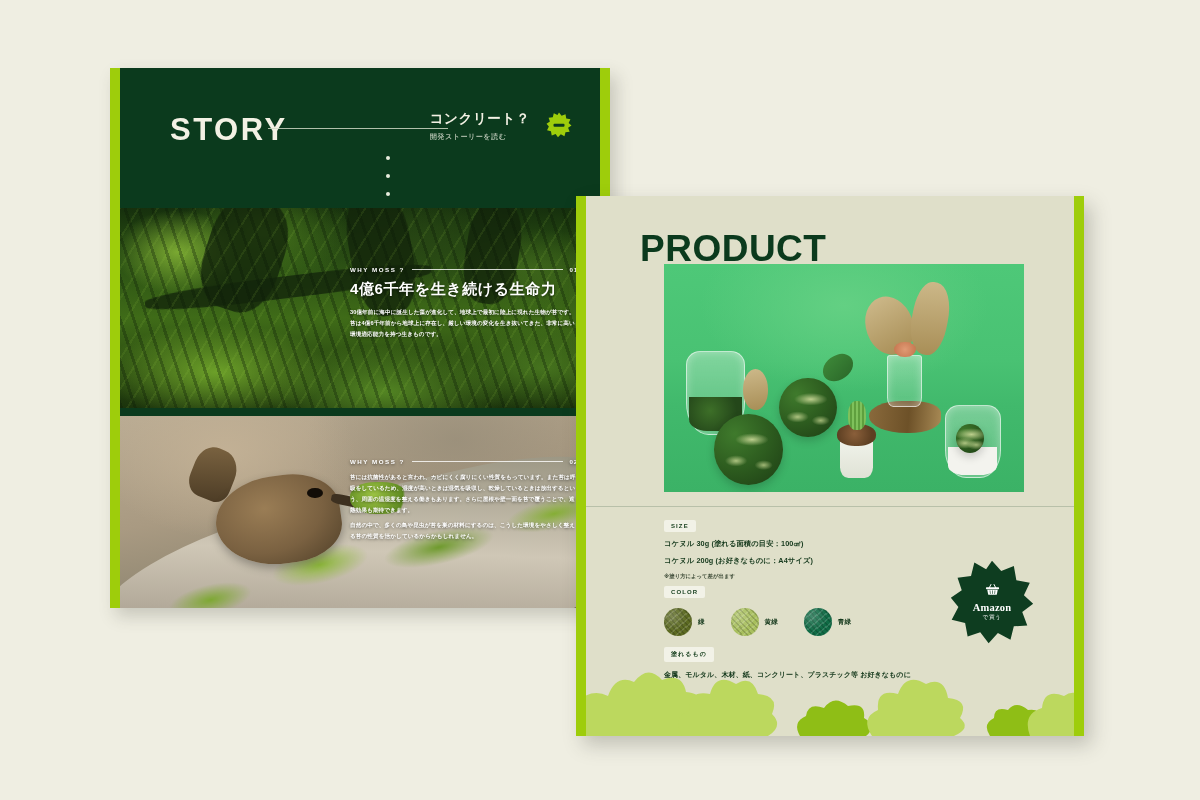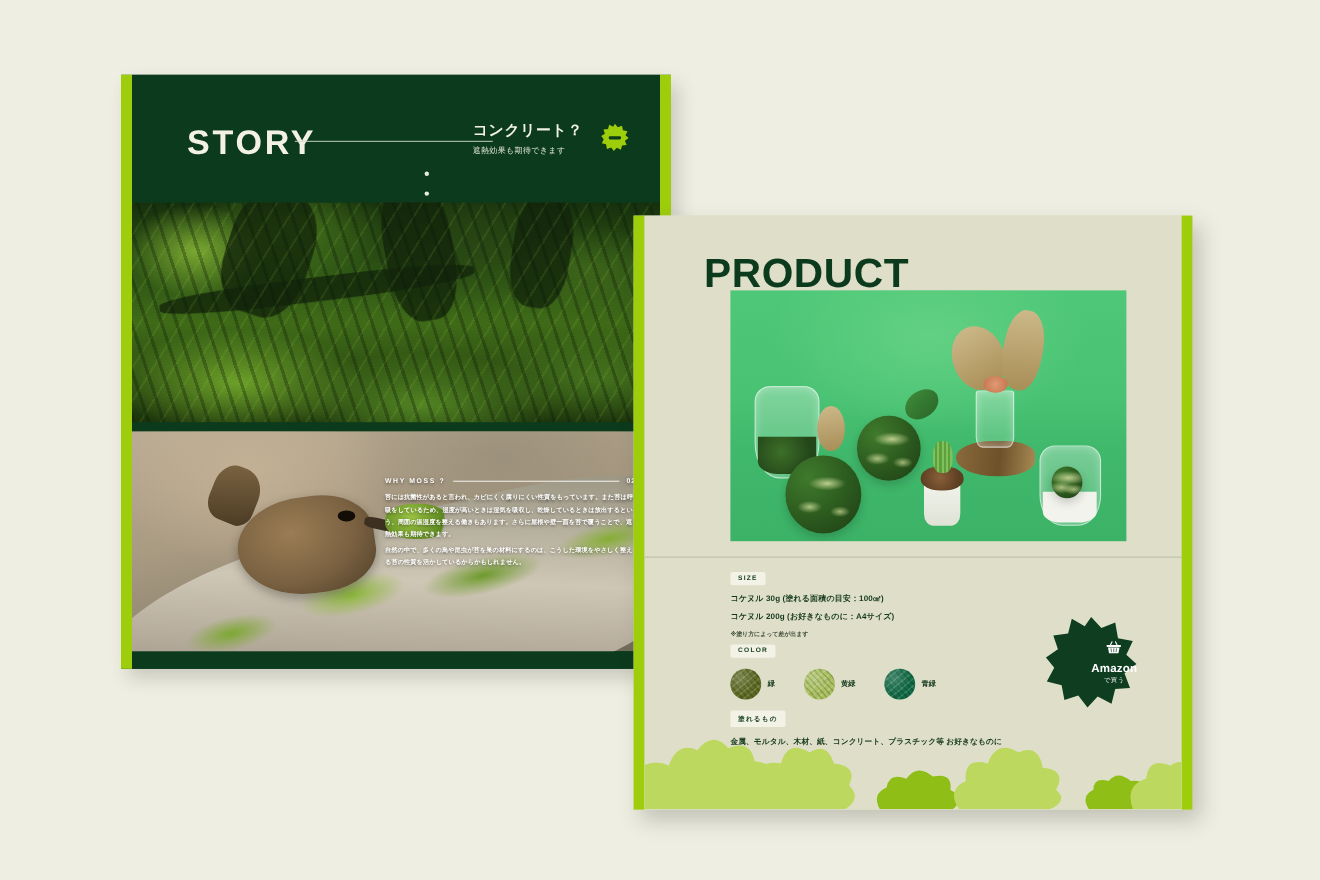--- a/index.html
+++ b/index.html
@@ -14,21 +14,21 @@
   
   .story-card{
     position:absolute;left:110px;top:68px;width:500px;height:540px;
     box-shadow:6px 8px 16px rgba(60,60,50,.22);
     background:#0b3a1d;
     display:flex;
   }
   .edge-lime{width:10px;flex:0 0 10px;background:#9ecd0b;}
   .story-inner{flex:1;position:relative;background:#0b3a1d;overflow:hidden;}
 
-  .story-header{position:relative;height:116px;}
+  .story-header{position:relative;height:140px;}
   .story-title{
     position:absolute;left:50px;top:44px;
     color:#f3f1e4;font-size:31px;font-weight:700;letter-spacing:2.5px;
   }
   .story-rule{
     position:absolute;left:148px;top:60px;width:180px;height:1px;background:#cfd8c4;opacity:.85;
   }
   .story-nav{
     position:absolute;right:70px;top:42px;text-align:left;
   }
@@ -225,21 +225,21 @@
     content:"";position:absolute;inset:0;
     background:
       radial-gradient(circle at 30% 30%, rgba(255,255,255,.22), transparent 55%),
       repeating-linear-gradient(48deg, rgba(0,0,0,.16) 0 1.5px, transparent 1.5px 4px),
       repeating-linear-gradient(-40deg, rgba(255,255,255,.14) 0 1.5px, transparent 1.5px 5px);
   }
   .sw-label{color:#15391c;font-size:6.6px;font-weight:700;}
 
   .amazon-badge{
     position:absolute;right:40px;top:364px;width:84px;height:84px;
-    display:flex;flex-direction:column;align-items:flex-end;justify-content:center;
+    display:flex;flex-direction:column;align-items:center;justify-content:center;font-family:Liberation Serif, serif;
   }
   .amazon-inner{position:relative;z-index:2;text-align:center;color:#fff;}
   .basket{margin:0 auto 2px;}
   .amazon-word{font-size:10.5px;font-weight:700;letter-spacing:.2px;}
   .amazon-sub{font-size:5.6px;margin-top:1px;letter-spacing:.6px;}
 
   .sec-paint{position:absolute;left:78px;top:446px;width:360px;}
   .paint-line{color:#15391c;font-size:7px;font-weight:700;margin-top:8px;letter-spacing:.1px;}
 
   .blobs{position:absolute;left:0;right:0;bottom:0;height:86px;overflow:hidden;}
@@ -253,21 +253,21 @@
     <div class="edge-lime"></div>
 
     <div class="story-inner">
 
       <div class="story-header">
         <div class="story-title">STORY</div>
         <div class="story-rule"></div>
 
         <div class="story-nav">
           <div class="story-nav-main">コンクリート？</div>
-          <div class="story-nav-sub">遮熱効果も期待できます</div>
+          <div class="story-nav-sub">開発ストーリーを読む</div>
         </div>
 
         <div class="badge-burst">
           <svg width="26" height="26" viewBox="0 0 100 100">
             <path d="M50 2 L60 14 L75 9 L78 25 L94 28 L87 42 L98 52 L85 61 L91 76 L75 78 L71 93 L57 86 L46 97 L37 85 L22 90 L19 74 L4 70 L11 56 L2 45 L15 37 L10 22 L26 20 L30 5 L44 12 Z" fill="#9ecd0b"></path>
           </svg>
           <span class="burst-dash"></span>
         </div>
 
         <div class="dot-col">
@@ -276,20 +276,31 @@
           <i></i>
         </div>
       </div>
 
       <div class="photo-block">
         <div class="forest">
           <div class="forest-trunk" style="left:18%;top:-6%;width:16%;height:58%;transform:rotate(18deg);"></div>
           <div class="forest-trunk" style="left:48%;top:-10%;width:13%;height:64%;transform:rotate(-10deg);"></div>
           <div class="forest-trunk" style="left:72%;top:-4%;width:11%;height:52%;transform:rotate(9deg);"></div>
           <div class="forest-trunk" style="left:5%;top:34%;width:60%;height:11%;transform:rotate(-7deg);"></div>
+        </div>
+        <div class="story-text st-1">
+          <div class="st-kicker-row">
+            <span class="st-kicker">WHY MOSS ?</span>
+            <span class="st-line"></span>
+            <span class="st-num">01</span>
+          </div>
+          <div class="st-head">4億6千年を生き続ける生命力</div>
+          <div class="st-body">
+            <p>30億年前に海中に誕生した藻が進化して、地球上で最初に陸上に現れた生物が苔です。苔は4億6千年前から地球上に存在し、厳しい環境の変化を生き抜いてきた、非常に高い環境適応能力を持つ生きものです。</p>
+          </div>
         </div>
       </div>
 
       <div class="photo-gap"></div>
 
       <div class="photo-block">
         <div class="bird-photo">
           <div class="bird-branch"></div>
           <div class="bird-moss"></div>
           <div class="bird-tail"></div>

